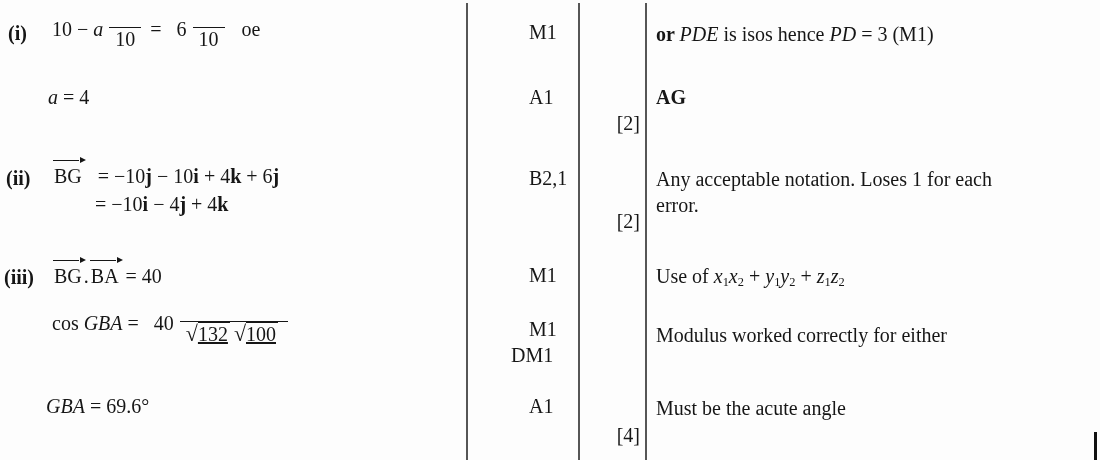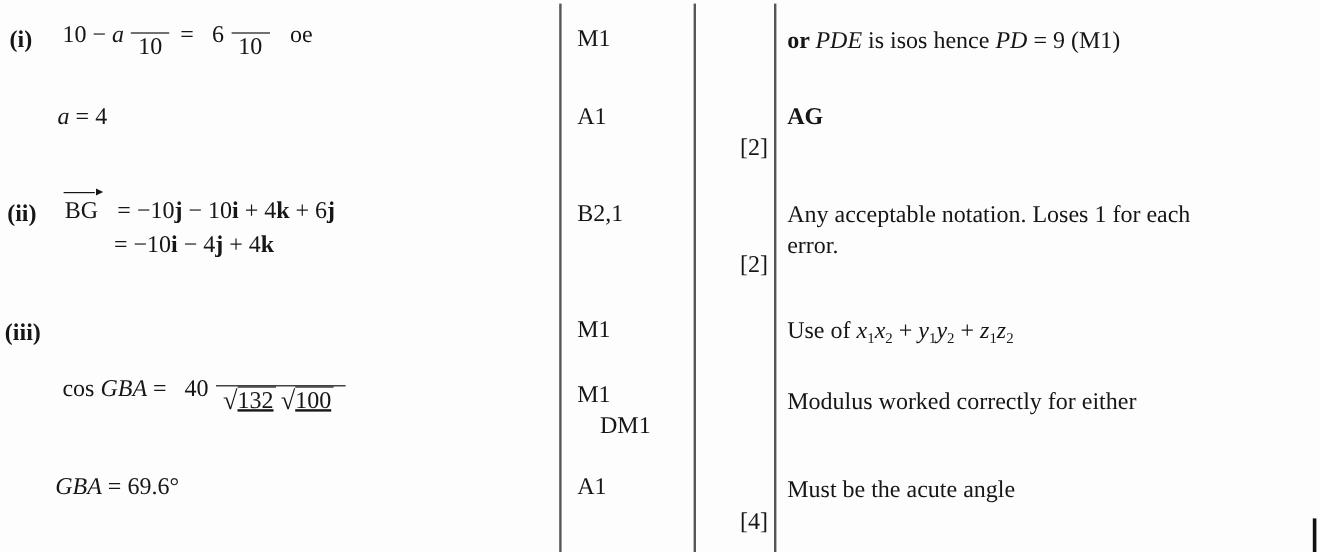--- a/index.html
+++ b/index.html
@@ -28,21 +28,21 @@
   .vec::after  { content:""; position:absolute; right:-2px; top:-8px; width:0; height:0;
                  border-left:6px solid #161616; border-top:3.5px solid transparent; border-bottom:3.5px solid transparent; }
 
   
   .sqrt { display:inline-flex; align-items:flex-start; margin-right:4px; }
   .rsign { font-size:1.1em; line-height:1.05; }
   .rtext { border-top:1.6px solid #161616; padding-right:2px;text-decoration:underline; }
 
   sub { font-size:0.62em; vertical-align:-0.28em; line-height:0; }
 
-  .marks { line-height:1.1; }
+  .marks { line-height:1.1;margin-left:48px; }
   .total { width:62px; text-align:right; padding-right:18px; box-sizing:content-box; }
   .comment { line-height:1.32; }
 </style>
 </head>
 <body>
 
 <div class="sheet">
 
   <div class="vrule" style="left:466px"></div>
   <div class="vrule" style="left:578px"></div>
@@ -67,20 +67,23 @@
   <div class="abs b" style="left:6px; top:167px">(ii)</div>
   <div class="abs" style="left:52px; top:165px">
     <span class="vec">BG</span>
     <span style="margin-left:9px">= −10</span><span class="b">j</span><span> − 10</span><span class="b">i</span><span> + 4</span><span class="b">k</span><span> + 6</span><span class="b">j</span>
   </div>
   <div class="abs" style="left:95px; top:193px">
     <span>= −10</span><span class="b">i</span><span> − 4</span><span class="b">j</span><span> + 4</span><span class="b">k</span>
   </div>
 
   <div class="abs b" style="left:4px; top:266px">(iii)</div>
+  <div class="abs" style="left:52px; top:265px">
+    <span class="vec">BG</span><span>.</span><span class="vec">BA</span><span> = 40</span>
+  </div>
   <div class="abs eqrow" style="left:52px; top:301px">
     <span><span>cos </span><span class="it">GBA</span><span> = </span></span>
     <span class="frac">
       <span class="num">40</span>
       <span class="den">
         <span class="sqrt">
             <span class="rsign">√</span>
             <span class="rtext">132</span>
           </span><span class="sqrt">
             <span class="rsign">√</span>
@@ -89,29 +92,29 @@
       </span>
     </span>
   </div>
   <div class="abs" style="left:46px; top:395px"><span class="it">GBA</span><span> = 69.6°</span></div>
 
   <div class="abs marks" style="left:481px; top:21px">M1</div>
   <div class="abs marks" style="left:481px; top:86px">A1</div>
   <div class="abs marks" style="left:481px; top:167px">B2,1</div>
   <div class="abs marks" style="left:481px; top:264px">M1</div>
   <div class="abs marks" style="left:481px; top:318px">M1</div>
-  <div class="abs marks" style="left:500px; top:344px">DM1</div>
+  <div class="abs marks" style="left:463px; top:344px">DM1</div>
   <div class="abs marks" style="left:481px; top:395px">A1</div>
 
   <div class="abs total" style="left:578px; top:112px">[2]</div>
   <div class="abs total" style="left:578px; top:210px">[2]</div>
   <div class="abs total" style="left:578px; top:424px">[4]</div>
 
   <div class="abs comment" style="left:656px; top:21px">
-    <span class="b">or </span><span class="it">PDE</span><span> is isos hence </span><span class="it">PD</span><span> = 9 (M1)</span>
+    <span class="b">or </span><span class="it">PDE</span><span> is isos hence </span><span class="it">PD</span><span> = 3 (M1)</span>
   </div>
   <div class="abs b" style="left:656px; top:86px">AG</div>
 
   <div class="abs comment" style="left:656px; top:166px; width:382px">Any acceptable notation. Loses 1 for each error.</div>
 
   <div class="abs comment" style="left:656px; top:263px">
     <span>Use of  </span><span class="it">x</span><sub>1</sub><span class="it">x</span><sub>2</sub><span> + </span><span class="it">y</span><sub>1</sub><span class="it">y</span><sub>2</sub><span> + </span><span class="it">z</span><sub>1</sub><span class="it">z</span><sub>2</sub>
   </div>
 
   <div class="abs comment" style="left:656px; top:322px">Modulus worked correctly for either</div>

